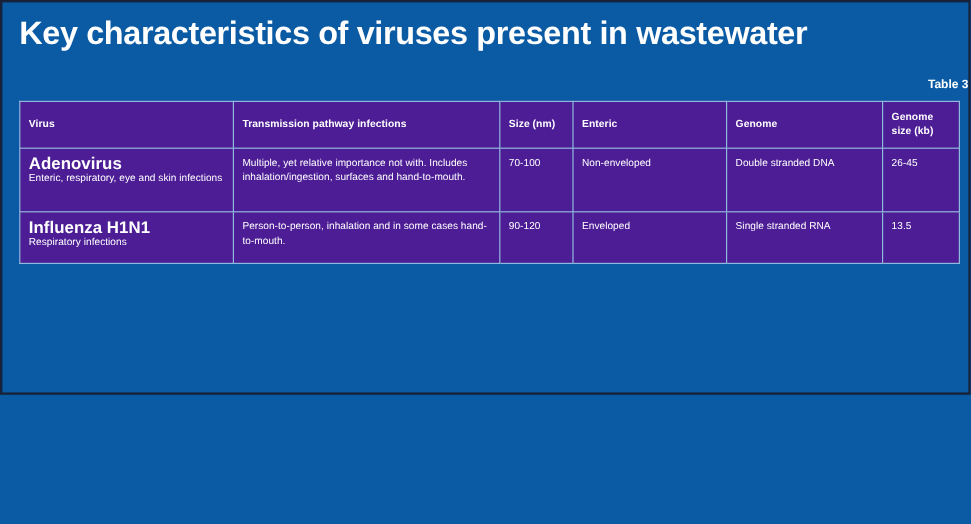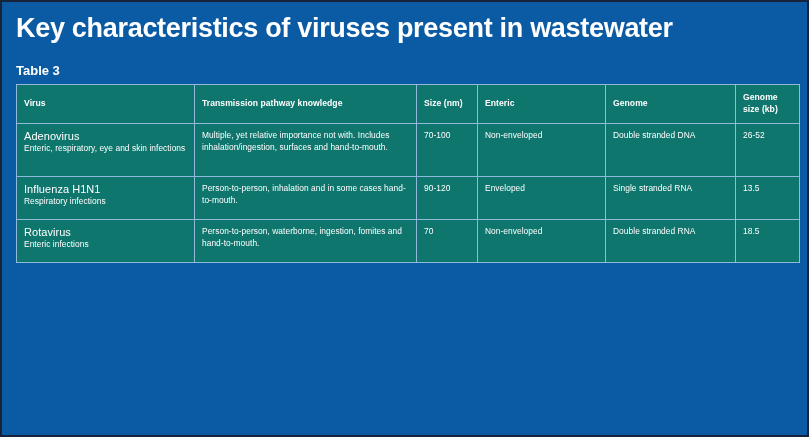--- a/index.html
+++ b/index.html
@@ -12,51 +12,52 @@
     height: 437px;
     overflow: hidden;
     background: #0b5ba4;
     font-family: "Liberation Sans", sans-serif;
     -webkit-font-smoothing: antialiased;
   }
   #page {
     position: relative;
     box-sizing: border-box;
     width: 809px;
-    height: 437px;
+    height: 329px;
     background: #0b5ba4;
     border: 2px solid #16233a;
     padding: 0;
   }
   .page-title {
     margin: 0;
     padding: 11px 0 0 14px;
     font-size: 27px;
     line-height: 30px;
     font-weight: bold;
     color: #ffffff;
     letter-spacing: -0.3px;
     white-space: nowrap;
   }
   .table-caption {
     margin: 0;
     padding: 22px 0 7px 14px;
-    font-size: 13px;
+    font-size: 10px;
     line-height: 12px;
     font-weight: bold;
     color: #ffffff;
+    text-align: right;
   }
   .table-wrap {
     padding: 0 12px 0 14px;
   }
   table.vtable {
     width: 100%;
     border-collapse: collapse;
     table-layout: fixed;
-    background: #0f766e;
+    background: #4c1d95;
   }
   table.vtable th,
   table.vtable td {
     border: 1px solid #8fb9dd;
     color: #ffffff;
     text-align: left;
     vertical-align: top;
     padding: 6px 6px 6px 7px;
     font-size: 8.4px;
     line-height: 11.6px;
@@ -73,22 +74,22 @@
   
   col.c-virus      { width: 178px; }
   col.c-pathway    { width: 222px; }
   col.c-size       { width: 61px; }
   col.c-envelope   { width: 128px; }
   col.c-genome     { width: 130px; }
   col.c-gsize      { width: 64px; }
 
   .virus-name {
     display: block;
-    font-weight: normal;
-    font-size: 11px;
+    font-weight: bold;
+    font-size: 14px;
     line-height: 12px;
     margin-bottom: 0.5px;
   }
   .virus-desc {
     display: block;
     font-weight: normal;
     font-size: 8.4px;
     line-height: 11.6px;
   }
   .cell-text {
@@ -112,68 +113,57 @@
         <col class="c-virus">
         <col class="c-pathway">
         <col class="c-size">
         <col class="c-envelope">
         <col class="c-genome">
         <col class="c-gsize">
       </colgroup>
       <thead>
         <tr>
           <th>Virus</th>
-          <th>Transmission pathway knowledge</th>
+          <th>Transmission pathway infections</th>
           <th>Size (nm)</th>
           <th>Enteric</th>
           <th>Genome</th>
           <th>
             <span class="cell-text">Genome</span>
             <span class="cell-text">size (kb)</span>
           </th>
         </tr>
       </thead>
       <tbody>
 
         <tr class="row-tall">
           <td>
             <span class="virus-name">Adenovirus</span>
             <span class="virus-desc">Enteric, respiratory, eye and skin infections</span>
           </td>
           <td>Multiple, yet relative importance not with. Includes inhalation/ingestion, surfaces and hand-to-mouth.</td>
           <td>70-100</td>
           <td>Non-enveloped</td>
           <td>Double stranded DNA</td>
-          <td>26-52</td>
+          <td>26-45</td>
         </tr>
 
         <tr class="row-std">
           <td>
             <span class="virus-name">Influenza H1N1</span>
             <span class="virus-desc">Respiratory infections</span>
           </td>
           <td>Person-to-person, inhalation and in some cases hand-to-mouth.</td>
           <td>90-120</td>
           <td>Enveloped</td>
           <td>Single stranded RNA</td>
           <td>13.5</td>
         </tr>
 
 
 
 
-        <tr class="row-std">
-          <td>
-            <span class="virus-name">Rotavirus</span>
-            <span class="virus-desc">Enteric infections</span>
-          </td>
-          <td>Person-to-person, waterborne, ingestion, fomites and hand-to-mouth.</td>
-          <td>70</td>
-          <td>Non-enveloped</td>
-          <td>Double stranded RNA</td>
-          <td>18.5</td>
-        </tr>
 
 
       </tbody>
     </table>
   </div>
 </div>
 
 </body></html>

